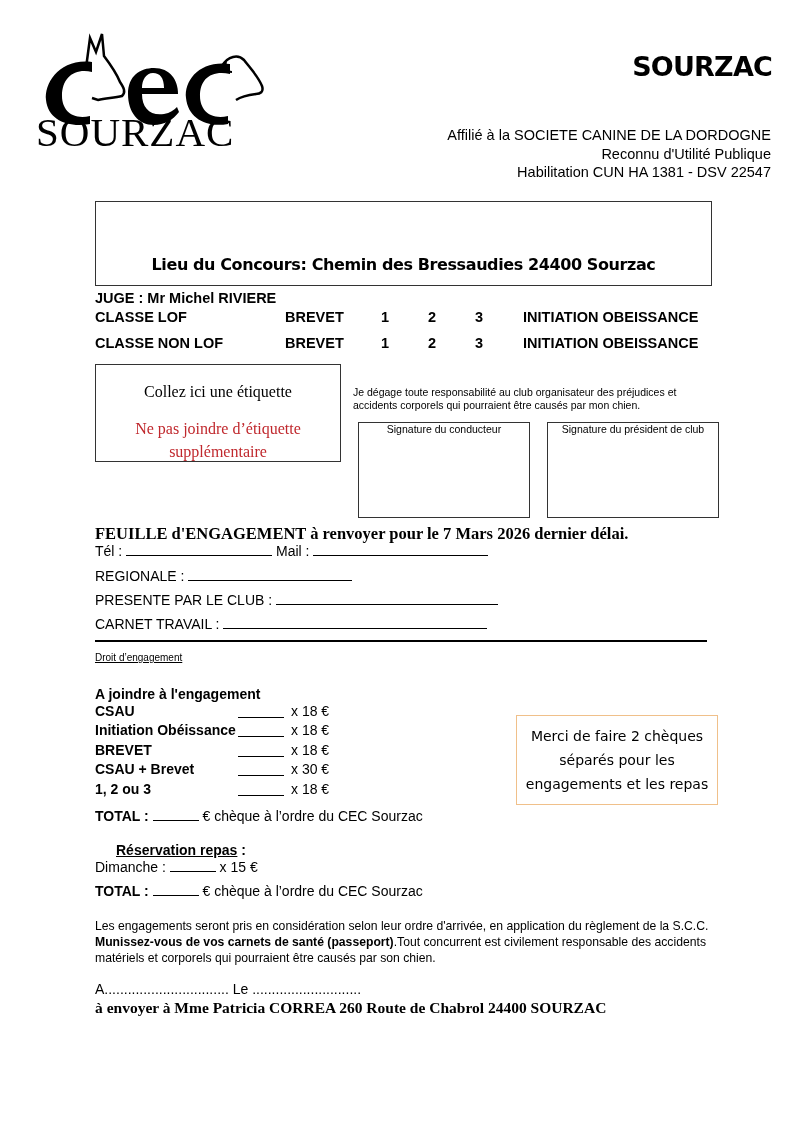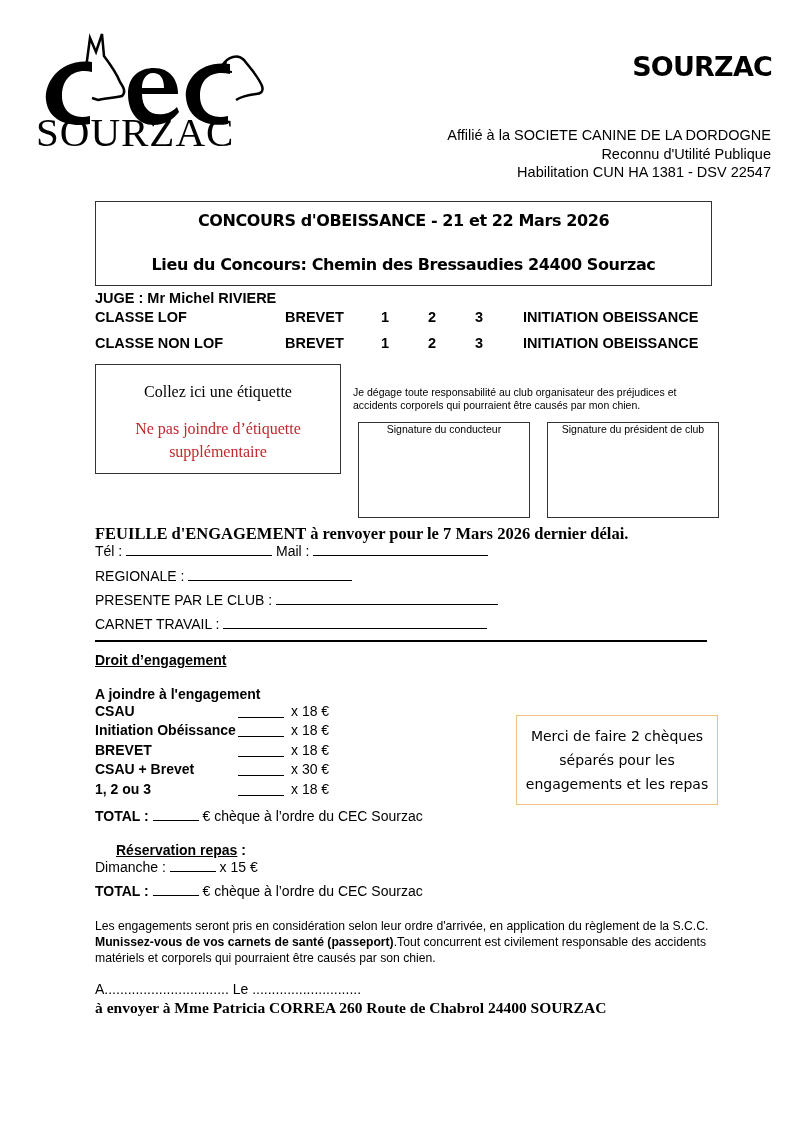--- a/index.html
+++ b/index.html
@@ -18,36 +18,36 @@
   .event-line1 { position: absolute; left: 0; right: 0; top: 9px; }
   .event-line2 { position: absolute; left: 0; right: 0; top: 53px; }
 
   
   .judge { left: 95px; top: 290px; font-weight: bold; font-size: 14.5px; }
   .class-row { left: 95px; width: 620px; height: 18px; font-weight: bold; font-size: 14.5px; }
   .class-row span { position: absolute; top: 0; white-space: nowrap; }
   .c-name { left: 0; } .c-brevet { left: 190px; } .c-1 { left: 286px; } .c-2 { left: 333px; } .c-3 { left: 380px; } .c-init { left: 428px; }
 
   
-  .sticker { left: 95px; top: 364px; width: 246px; height: 110px; border: 1.5px solid #333; box-sizing: border-box; text-align: center; font-family: "Liberation Serif", serif; font-size: 16px; }
+  .sticker { left: 95px; top: 364px; width: 246px; height: 98px; border: 1.5px solid #333; box-sizing: border-box; text-align: center; font-family: "Liberation Serif", serif; font-size: 16px; }
   .sticker-title { position: absolute; left: 0; right: 0; top: 18px; }
   .sticker-warn { position: absolute; left: 0; right: 0; top: 52px; color: #c0282d; line-height: 23px; }
 
   .disclaimer { left: 353px; top: 386px; width: 370px; font-size: 10.5px; line-height: 13px; }
   .sig-box { top: 422px; height: 96px; border: 1.5px solid #333; box-sizing: border-box; text-align: center; font-size: 10.5px; }
   .sig-cond { left: 358px; width: 172px; }
   .sig-pres { left: 547px; width: 172px; }
 
   
   .feuille { left: 95px; top: 524px; font-family: "Liberation Serif", serif; font-weight: bold; font-size: 16.5px; }
   .field { left: 95px; font-size: 14px; white-space: nowrap; }
   .blank { display: inline-block; border-bottom: 1px solid #000; height: 12px; vertical-align: baseline; }
   .rule { left: 95px; top: 640px; width: 612px; height: 2px; background: #000; }
 
-  .droit { left: 95px; top: 652px; font-weight: bold; font-size: 14px; text-decoration: underline; }
+  .droit { left: 95px; top: 652px; font-weight: normal; font-size: 10px; text-decoration: underline; }
   .joindre { left: 95px; top: 686px; font-weight: bold; font-size: 14px; }
   .fee-row { left: 95px; width: 300px; height: 18px; font-size: 14px; }
   .fee-row .fee-label { position: absolute; left: 0; top: 0; white-space: nowrap; font-weight: bold; }
   .fee-row .fee-blank { position: absolute; left: 143px; top: 2px; width: 46px; height: 12px; border-bottom: 1px solid #000; }
   .fee-row .fee-price { position: absolute; left: 196px; top: 0; white-space: nowrap; }
 
   .total { left: 95px; font-size: 14px; white-space: nowrap; }
   .total b { font-weight: bold; }
 
   .merci { left: 516px; top: 715px; width: 202px; height: 90px; border: 1.5px solid #f0c08a; box-sizing: border-box; text-align: center; font-family: "DejaVu Sans", sans-serif; font-size: 14px; line-height: 24px; padding-top: 8px; }
@@ -82,21 +82,20 @@
 <div class="abs club-title">
   <div>SOURZAC</div>
 </div>
 <div class="abs club-sub">
   <div>Affilié à la SOCIETE CANINE DE LA DORDOGNE</div>
   <div>Reconnu d'Utilité Publique</div>
   <div>Habilitation CUN HA 1381 - DSV 22547</div>
 </div>
 
 <div class="abs event-box">
-  <div class="event-line1">CONCOURS d'OBEISSANCE - 21 et 22 Mars 2026</div>
   <div class="event-line2">Lieu du Concours: Chemin des Bressaudies 24400 Sourzac</div>
 </div>
 
 <div class="abs judge">JUGE : Mr Michel RIVIERE</div>
 
 <div class="abs class-row" style="top:309px;">
   <span class="c-name">CLASSE LOF</span>
   <span class="c-brevet">BREVET</span>
   <span class="c-1">1</span>
   <span class="c-2">2</span>

